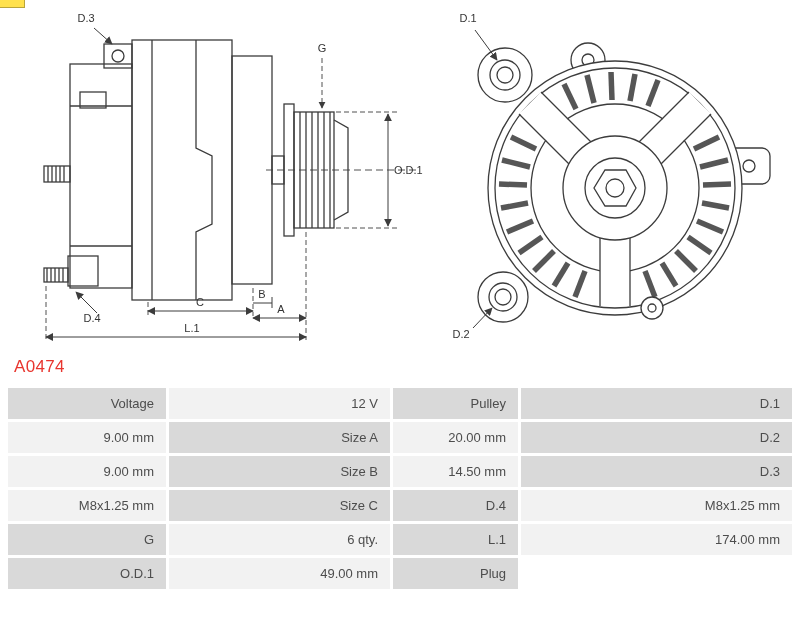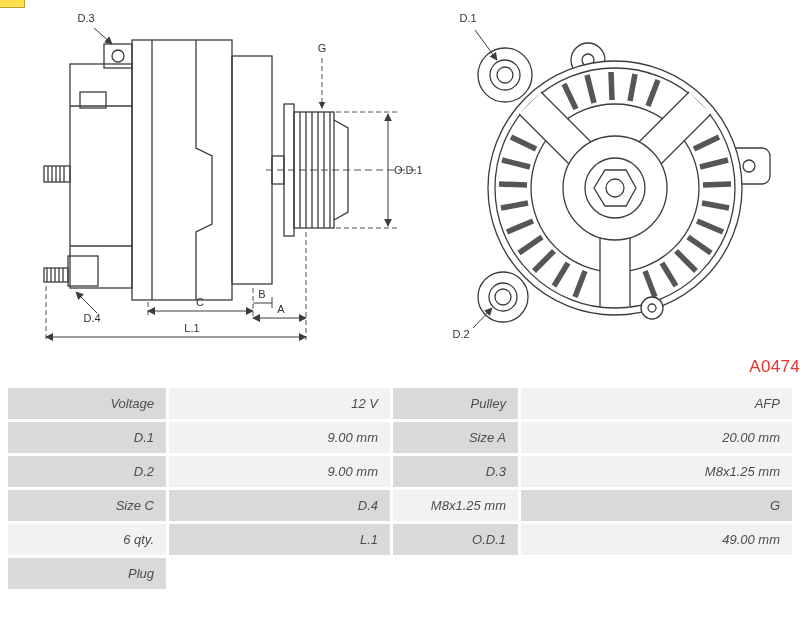--- a/index.html
+++ b/index.html
@@ -8,33 +8,33 @@
     font-family:"Liberation Sans",sans-serif;
   }
   .logo-fragment{
     position:absolute;left:0;top:0;width:24px;height:7px;
     background:#ffe14d;border-right:1px solid #b9a43a;border-bottom:1px solid #b9a43a;
   }
   .drawing{position:relative;width:800px;height:354px;}
   .drawing svg{display:block;}
   .part-number{
     height:26px;line-height:26px;padding-left:14px;
-    font-size:17px;color:#e8352e;letter-spacing:0.3px;text-align:right;
+    font-size:17px;color:#e8352e;letter-spacing:0.3px;
   }
   .spec{
     display:grid;
     grid-template-columns:158px 221px 125px 271px;
     gap:3px;
     margin:8px 8px 0 8px;
   }
   .cell{
     height:31px;line-height:31px;box-sizing:border-box;
     text-align:right;padding-right:12px;
     font-size:13px;color:#4d4d4d;
-    overflow:hidden;white-space:nowrap;font-style:italic;
+    overflow:hidden;white-space:nowrap;
   }
   .cell.label{background:#d9d9d9;}
   .cell.value{background:#f2f2f2;}
 </style>
 </head>
 <body>
 
 <div class="logo-fragment"></div>
 
 <div class="drawing">
@@ -236,37 +236,39 @@
 </svg>
 </div>
 
 <div class="part-number">A0474</div>
 
 <div class="spec">
 
   <div class="cell label">Voltage</div>
   <div class="cell value">12 V</div>
   <div class="cell label">Pulley</div>
-  <div class="cell value">AFP</div>
 
   <div class="cell label">D.1</div>
   <div class="cell value">9.00 mm</div>
 
   <div class="cell label">Size A</div>
   <div class="cell value">20.00 mm</div>
   <div class="cell label">D.2</div>
   <div class="cell value">9.00 mm</div>
 
+  <div class="cell label">Size B</div>
+  <div class="cell value">14.50 mm</div>
   <div class="cell label">D.3</div>
   <div class="cell value">M8x1.25 mm</div>
 
   <div class="cell label">Size C</div>
   <div class="cell label">D.4</div>
   <div class="cell value">M8x1.25 mm</div>
 
   <div class="cell label">G</div>
   <div class="cell value">6 qty.</div>
   <div class="cell label">L.1</div>
+  <div class="cell value">174.00 mm</div>
 
   <div class="cell label">O.D.1</div>
   <div class="cell value">49.00 mm</div>
   <div class="cell label">Plug</div>
 </div>
 
 </body></html>

